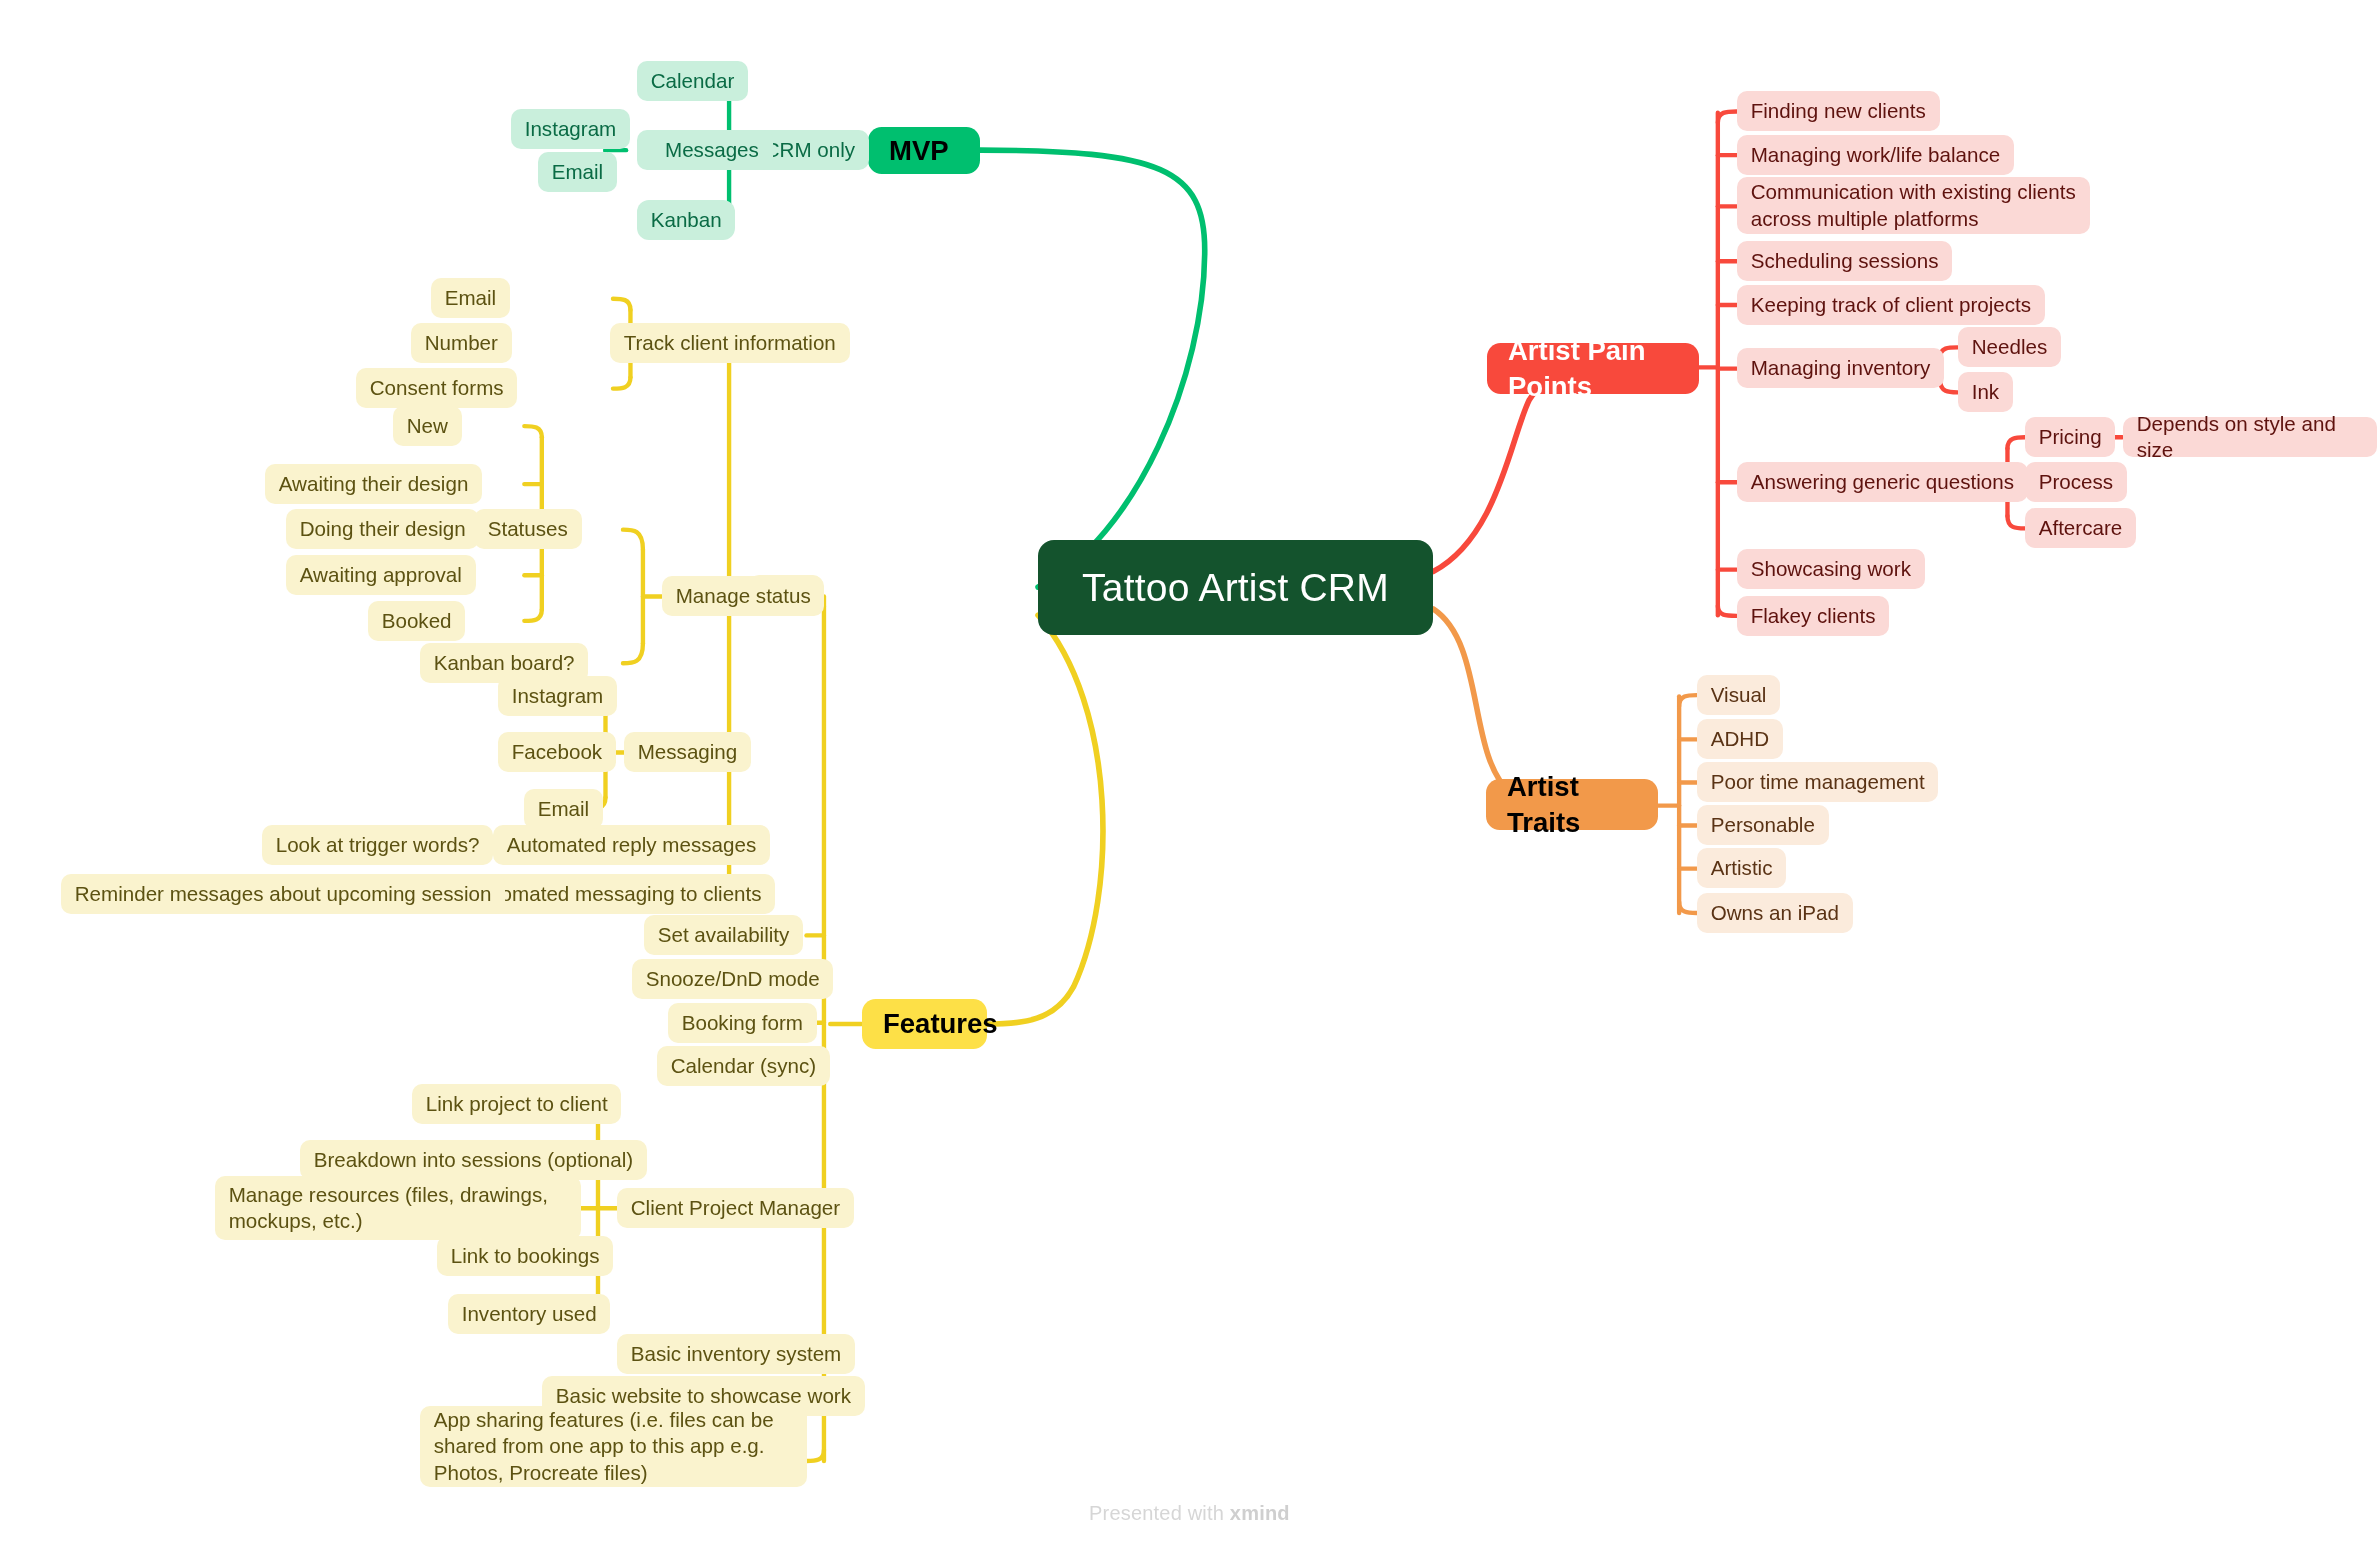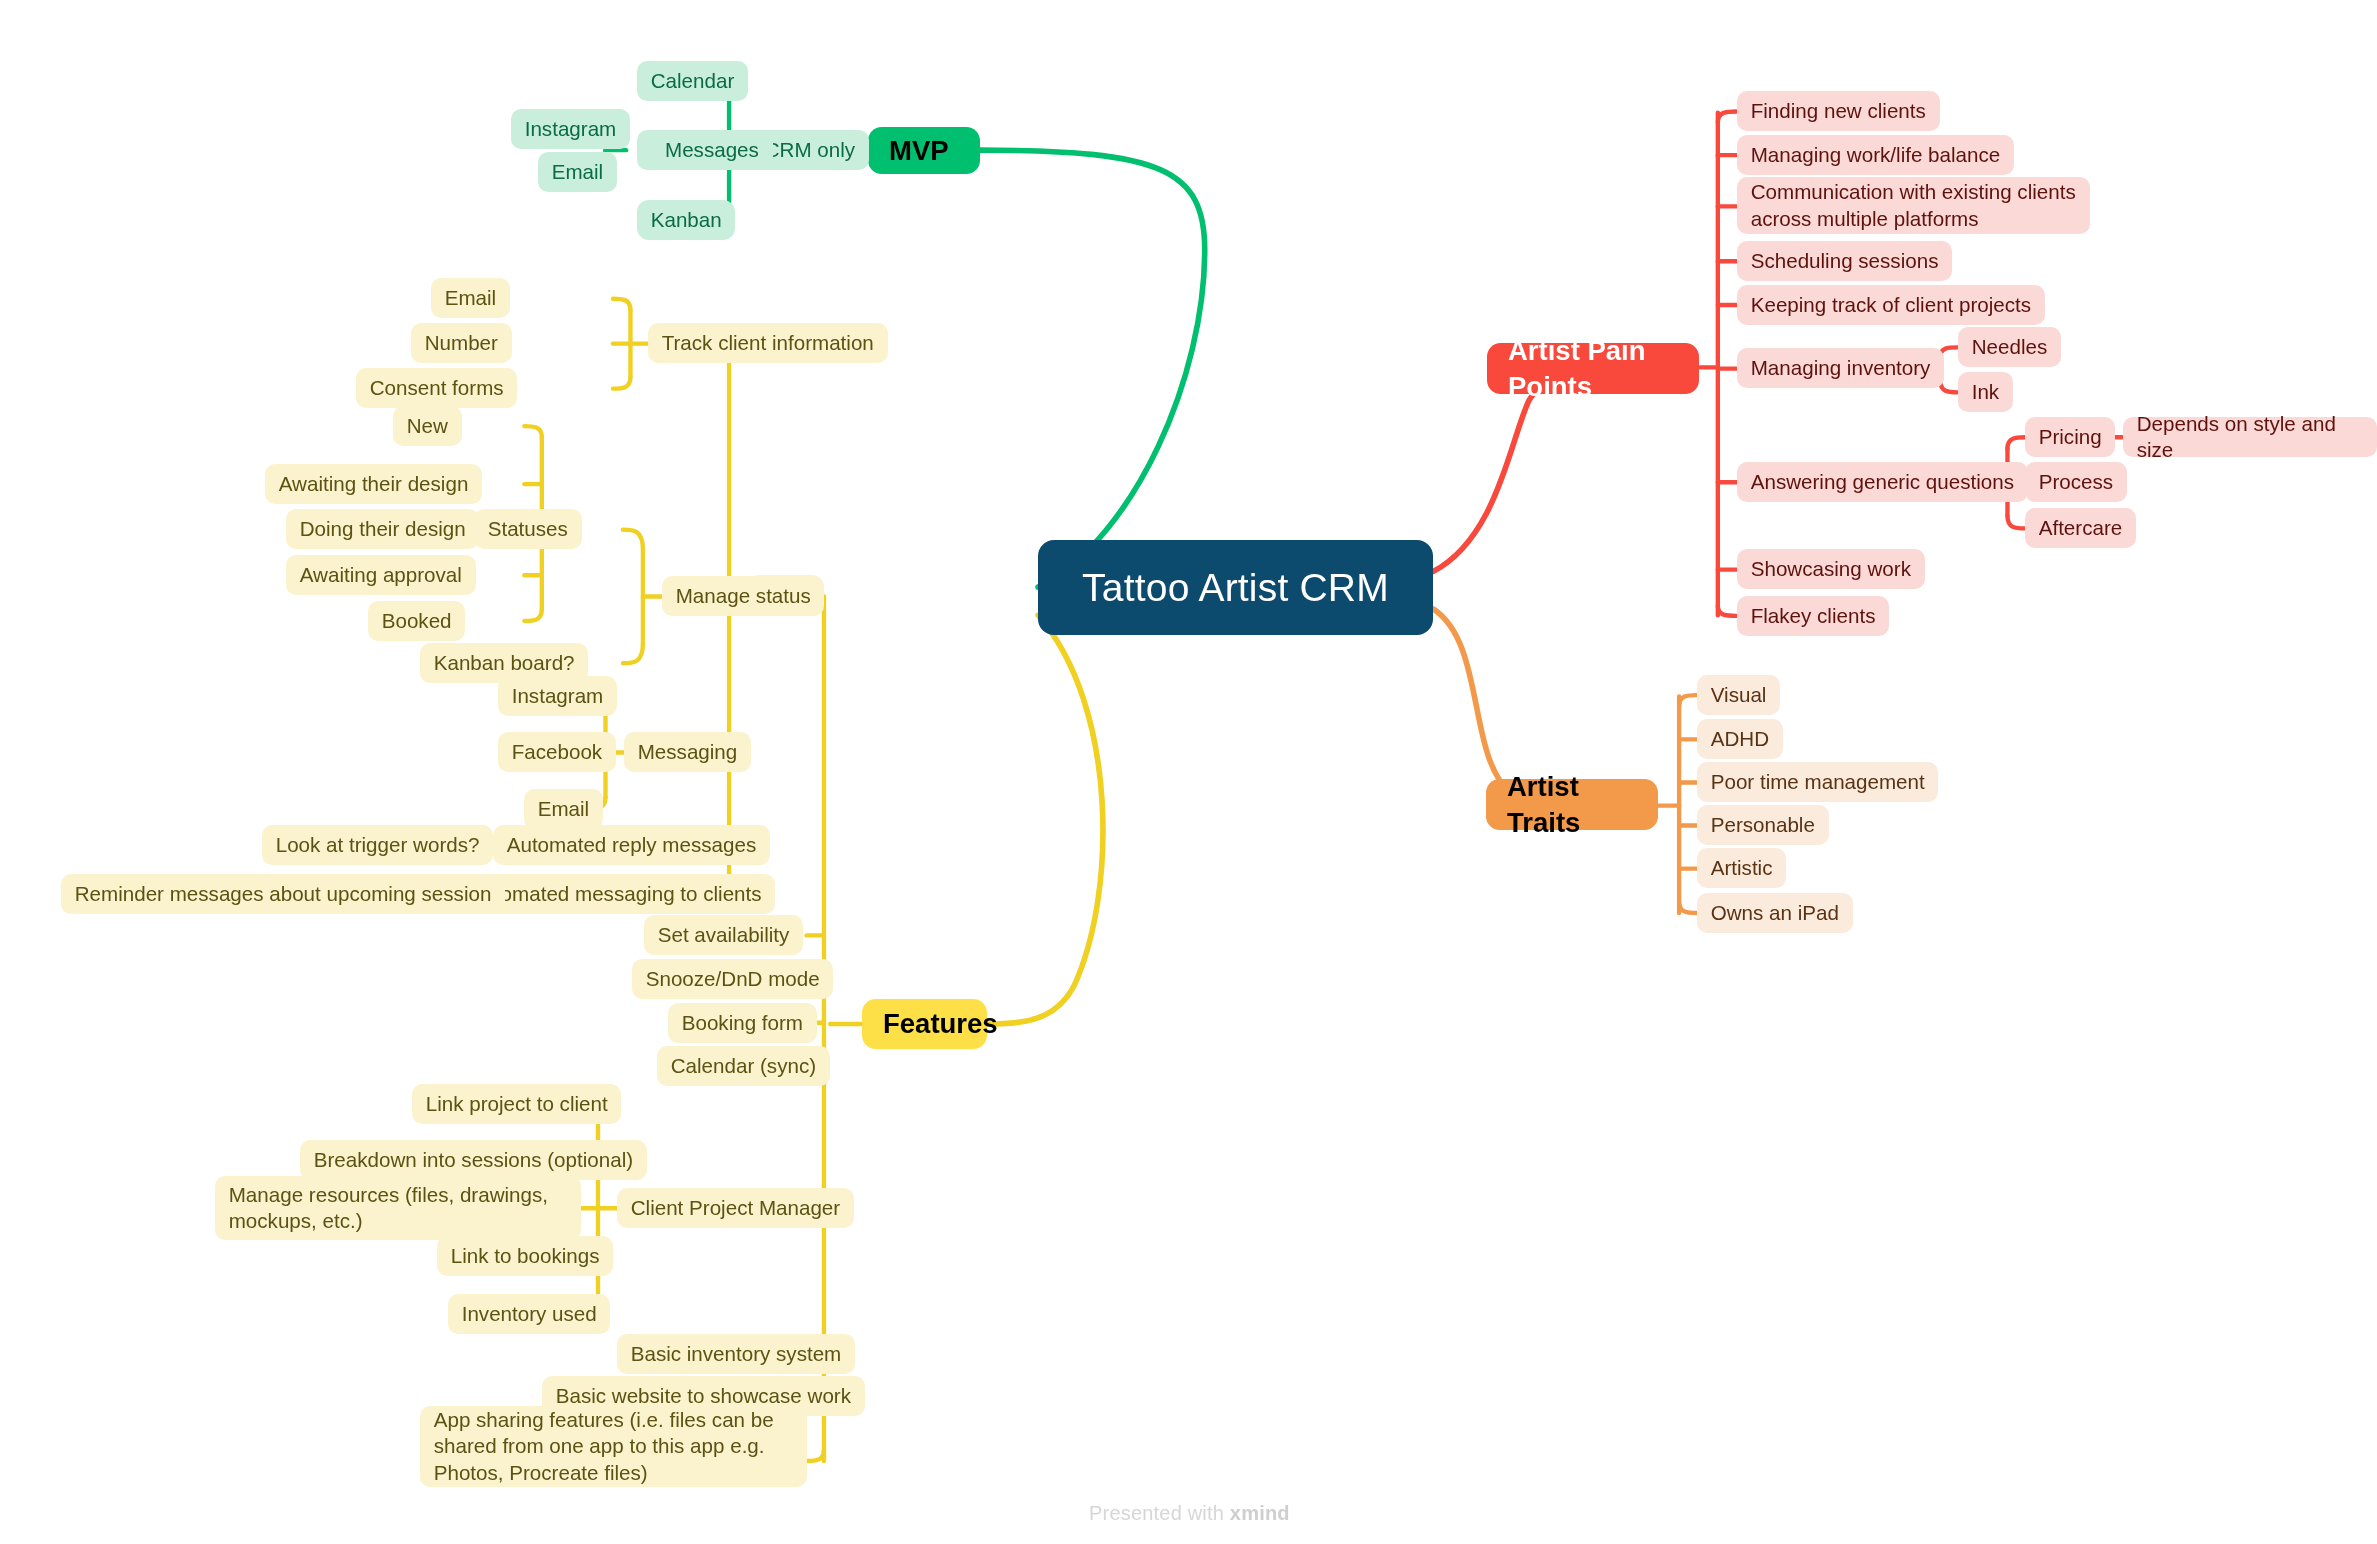--- a/index.html
+++ b/index.html
@@ -4,21 +4,21 @@
 <style>
   html,body{margin:0;padding:0;background:#ffffff;}
   body{font-family:"Liberation Sans",sans-serif;}
   #stage{position:relative;width:2377px;height:1545px;background:#ffffff;overflow:hidden;}
   #wires{position:absolute;left:0;top:0;width:2377px;height:1545px;pointer-events:none;}
   .node{position:absolute;box-sizing:border-box;display:flex;align-items:center;border-radius:11.2px;
         white-space:pre-wrap;line-height:1.28;}
   .node span{display:block;width:100%;}
 
   
-  .n-root{background:#0c4a6e;color:#ffffff;font-size:39px;border-radius:16px;
+  .n-root{background:#14532d;color:#ffffff;font-size:39px;border-radius:16px;
           justify-content:center;text-align:center;padding:0 25px;letter-spacing:0.2px;}
 
   
   .n-main{font-size:27.5px;border-radius:13.7px;padding:0 21px;font-weight:600;}
   .n-mvp{background:#00BF6F;color:#000;}
   .n-pain{background:#F8493C;color:#ffffff;}
   .n-traits{background:#F2994A;color:#000;}
   .n-feat{background:#fde047;color:#000;}
 
   
@@ -296,21 +296,21 @@
   <div class="node n-leaf y1 rightend" style="left:617px;top:1334px;height:40px;">
     <span>Basic inventory system</span>
   </div>
   <div class="node n-leaf y1 rightend" style="left:542px;top:1376px;height:40px;">
     <span>Basic website to showcase work</span>
   </div>
   <div class="node n-leaf y1" style="left:420px;top:1406px;width:387px;height:81px;">
     <span>App sharing features (i.e. files can be shared from one app to this app e.g. Photos, Procreate files)</span>
   </div>
 
-  <div class="node n-leaf y1 rightend" style="left:648px;top:323px;height:40px;">
+  <div class="node n-leaf y1 rightend" style="left:610px;top:323px;height:40px;">
     <span>Track client information</span>
   </div>
   <div class="node n-leaf y1 rightend" style="left:662px;top:576px;height:40px;">
     <span>Manage status</span>
   </div>
   <div class="node n-leaf y1 rightend" style="left:624px;top:732px;height:40px;">
     <span>Messaging</span>
   </div>
   <div class="node n-leaf y1 rightend" style="left:493px;top:825px;height:40px;">
     <span>Automated reply messages</span>

